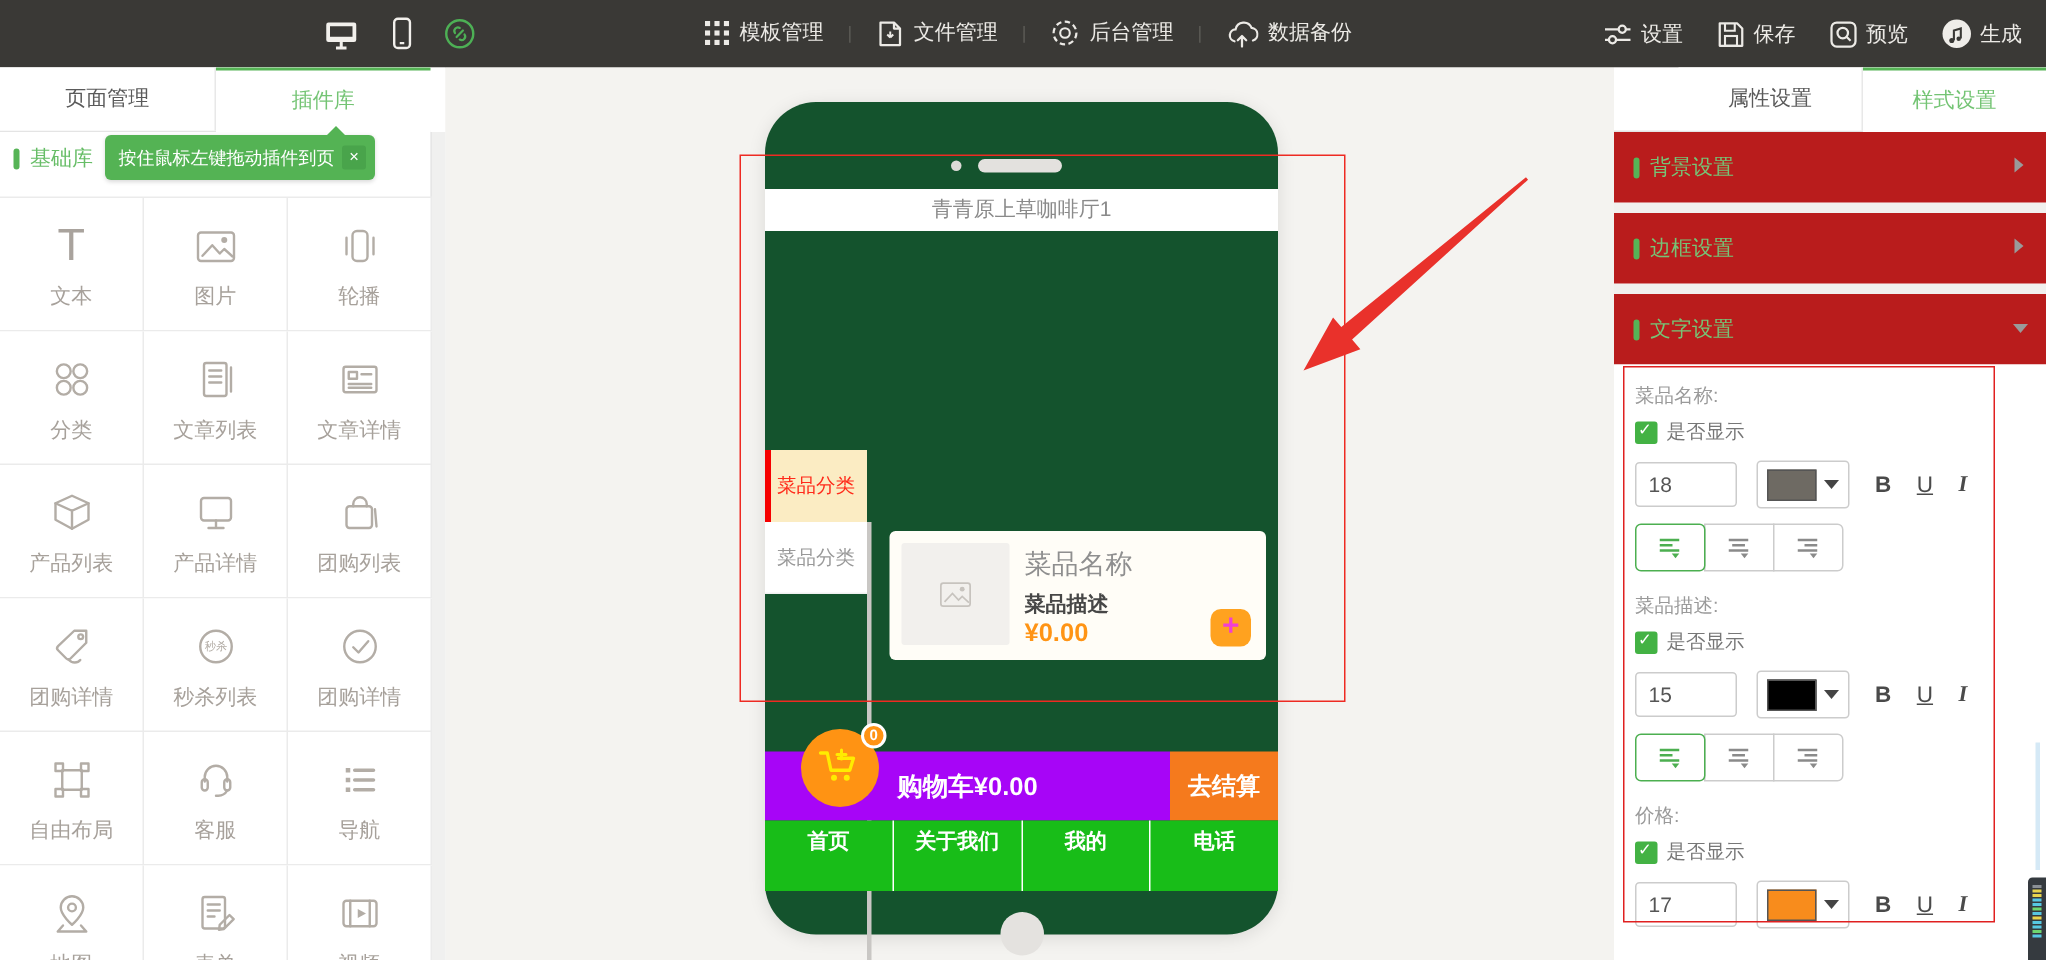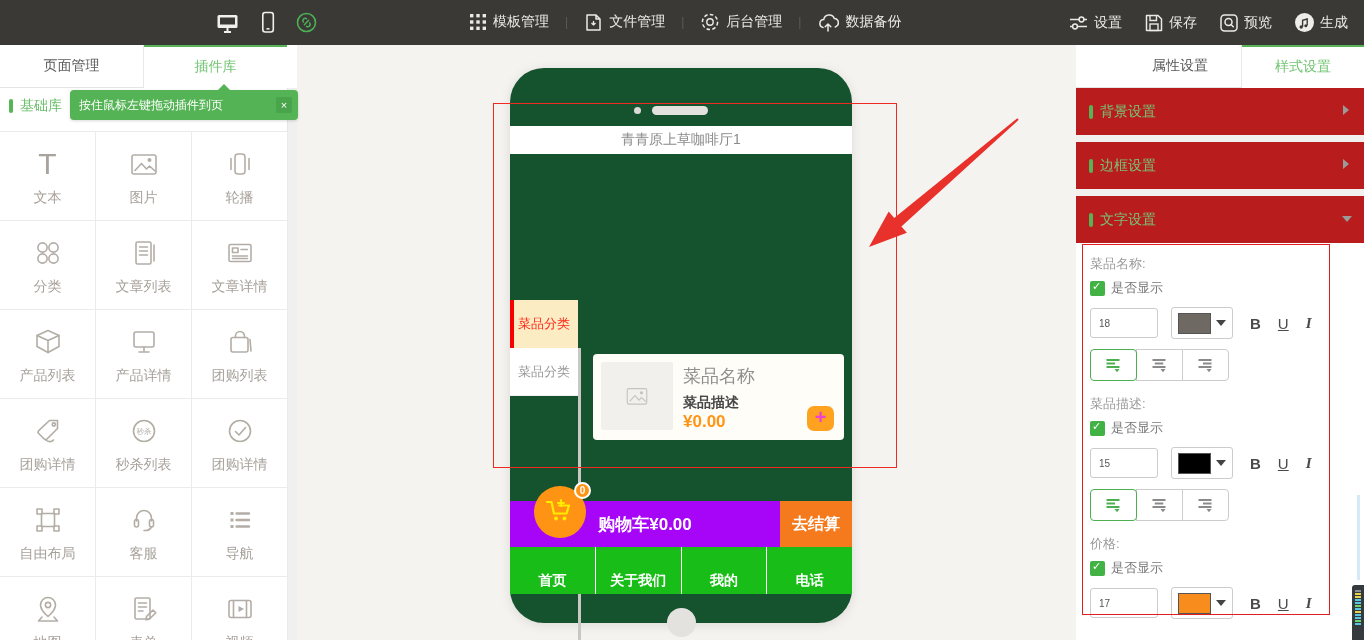--- a/index.html
+++ b/index.html
@@ -17,21 +17,21 @@
   .topbar svg { display:block; }
 
   
   .left-panel { position:absolute; left:0; top:45px; width:297px; height:595px; background:#fff; }
   .ltabs { position:absolute; left:0; top:0; width:287px; height:43px; display:flex; border-bottom:1px solid #e4e4e4; }
   .ltab { flex:1; display:flex; align-items:center; justify-content:center; font-size:14px; color:#5a5a5a; background:#fff; cursor:pointer; border-right:1px solid #e8e8e8; }
   .ltab.active { border-top:2px solid #56b456; border-bottom:1px solid #fff; margin-bottom:-1px; color:#74c474; border-right:none; }
   .lib-row { position:absolute; left:9px; top:52px; display:flex; align-items:center; }
   .gbar { width:4px; height:14px; background:#56b456; border-radius:2px; margin-right:7px; }
   .lib-label { font-size:14px; color:#67bd67; }
-  .tooltip { position:absolute; left:70px; top:45px; height:30px; background:#54b354; border-radius:4px; display:flex; align-items:center; padding:0 6px 0 9px; z-index:30; box-shadow:0 1px 3px rgba(0,0,0,.15);gap:48px; }
+  .tooltip { position:absolute; left:70px; top:45px; height:30px; background:#54b354; border-radius:4px; display:flex; align-items:center; padding:0 6px 0 9px; z-index:30; box-shadow:0 1px 3px rgba(0,0,0,.15); }
   .tooltip:before { content:""; position:absolute; top:-6px; left:148px; border-left:6px solid transparent; border-right:6px solid transparent; border-bottom:6px solid #54b354; }
   .tooltip-text { color:#fff; font-size:12px; white-space:nowrap; }
   .tooltip-close { width:16px; height:16px; margin-left:5px; background:#49a44b; color:#fff; font-size:11px; line-height:16px; text-align:center; border-radius:2px; cursor:pointer; }
   .lscroll { position:absolute; right:0; top:43px; width:10px; bottom:0; background:#f0f0ef; border-left:1px solid #e6e6e6; cursor:pointer; }
   .pgrid { position:absolute; left:0; top:86px; width:288px; height:509px; display:grid; grid-template-columns:repeat(3,1fr); grid-auto-rows:89px; border-top:1px solid #ebebeb; overflow:hidden; }
   .pcell { border-right:1px solid #ebebeb; border-bottom:1px solid #ebebeb; display:flex; flex-direction:column; align-items:center; justify-content:center; cursor:pointer; background:#fff; }
   .pcell .icn { height:36px; display:flex; align-items:center; justify-content:center; }
   .pcell svg { stroke:#b3ada6; fill:none; stroke-width:1.6; stroke-linecap:round; stroke-linejoin:round; }
   .pcell svg .f { fill:#b3ada6; stroke:none; }
   .pcell svg .stext { font-size:7.5px; fill:#b3ada6; stroke:none; text-anchor:middle; font-family:"Liberation Sans",sans-serif; }
@@ -59,21 +59,21 @@
   .dish-name { font-size:18px; color:#8f8f8f; margin-top:2px; }
   .dish-desc { font-size:14px; color:#474747; font-weight:bold; margin-top:6px; }
   .dish-price { font-size:17px; color:#ff9415; font-weight:bold; position:absolute; left:10px; bottom:0; }
   .plus-btn { position:absolute; right:2px; bottom:1px; width:27px; height:25px; background:#ffa21f; border-radius:7px; color:#f03fd4; font-size:20px; font-weight:bold; text-align:center; line-height:23px; cursor:pointer; }
   .p-cart { position:absolute; left:0; top:433px; width:342px; height:46px; display:flex; }
   .cart-purple { width:270px; background:#a705f7; display:flex; align-items:center; justify-content:center; color:#fff; font-size:17px; font-weight:bold; cursor:pointer; }
   .cart-orange { flex:1; background:#f57a1d; display:flex; align-items:center; justify-content:center; color:#fff; font-size:16px; font-weight:bold; cursor:pointer; }
   .cart-circle { position:absolute; left:24px; top:-15px; width:52px; height:52px; border-radius:50%; background:#ff9313; display:flex; align-items:center; justify-content:center; cursor:pointer; }
   .cart-badge { position:absolute; left:64px; top:-19px; width:17px; height:17px; border-radius:50%; background:#ff9313; border:2px solid #fff; color:#fff; font-size:10px; font-weight:bold; text-align:center; line-height:13px; }
   .p-nav { position:absolute; left:0; top:479px; width:342px; height:47px; background:#18bd18; display:flex; }
-  .nav-item { flex:1; border-right:1px solid #fff; display:flex; align-items:flex-end; justify-content:center; padding-bottom:4px; color:#fff; font-size:14px; font-weight:bold; cursor:pointer; }
+  .nav-item { flex:1; border-right:1px solid #fff; display:flex; align-items:flex-end; justify-content:center; padding-bottom:24px; color:#fff; font-size:14px; font-weight:bold; cursor:pointer; }
   .nav-item:last-child { border-right:none; }
   .p-chin { position:absolute; left:0; top:526px; width:342px; height:29px; }
   .home-btn { position:absolute; left:157px; top:14px; width:29px; height:29px; border-radius:50%; background:#e4e2df; cursor:pointer; }
 
   
   .anno { pointer-events:none; }
   .rect-phone { position:absolute; left:196px; top:58px; width:404px; height:365px; border:1px solid #ee2a22; z-index:20; }
   .arrow-svg { position:absolute; left:0; top:0; width:779px; height:595px; z-index:21; }
 
   
@@ -87,21 +87,21 @@
   .sec-gap { height:7px; background:#f1f0ee; }
   .arr-right { position:absolute; right:15px; top:17px; width:0; height:0; border-top:5px solid transparent; border-bottom:5px solid transparent; border-left:6px solid #9a9a9a; }
   .arr-down { position:absolute; right:12px; top:20px; width:0; height:0; border-left:5px solid transparent; border-right:5px solid transparent; border-top:6px solid #9a9a9a; }
   .tsettings { position:absolute; left:0; top:198px; width:288px; bottom:0; background:#fff; }
   .tgroup-label { font-size:13px; color:#9a9a9a; margin:0 0 6px 14px; }
   .show-row { display:flex; align-items:center; margin:0 0 10px 14px;text-align:center; }
   .chk { width:15px; height:15px; background:#43b244; border-radius:2px; margin-right:6px; position:relative; cursor:pointer; }
   .chk:after { content:"✓"; position:absolute; left:2px; top:-1px; color:#fff; font-size:11px; font-weight:bold; }
   .show-label { font-size:13px; color:#777; }
   .size-row { display:flex; align-items:center; margin:0 0 10px 14px; height:32px; }
-  .size-input { width:68px; height:30px; border:1px solid #ccc; border-radius:3px; font-size:10px; color:#555; padding-left:8px; font-family:"Liberation Sans",sans-serif; outline:none; }
+  .size-input { width:68px; height:30px; border:1px solid #ccc; border-radius:3px; font-size:14px; color:#555; padding-left:8px; font-family:"Liberation Sans",sans-serif; outline:none; }
   .color-dd { width:62px; height:32px; border:1px solid #ccc; border-radius:3px; margin-left:13px; display:flex; align-items:center; padding:0 6px; cursor:pointer; justify-content:space-between; }
   .swatch { width:33px; height:21px; border:1px solid #555; }
   .dd-arrow { width:0; height:0; border-left:5px solid transparent; border-right:5px solid transparent; border-top:6px solid #444; }
   .bui { display:flex; align-items:center; margin-left:17px; gap:17px; }
   .bui span { font-size:15px; color:#4a4a4a; cursor:pointer; }
   .b-b { font-weight:bold; }
   .b-u { text-decoration:underline; }
   .b-i { font-style:italic; font-family:"Liberation Serif",serif; font-weight:bold; }
   .align-row { display:flex; margin:0 0 14px 14px; }
   .al-btn { width:47px; height:32px; border:1px solid #ccc; background:#fff; display:flex; align-items:center; justify-content:center; cursor:pointer; margin-right:-1px; }

